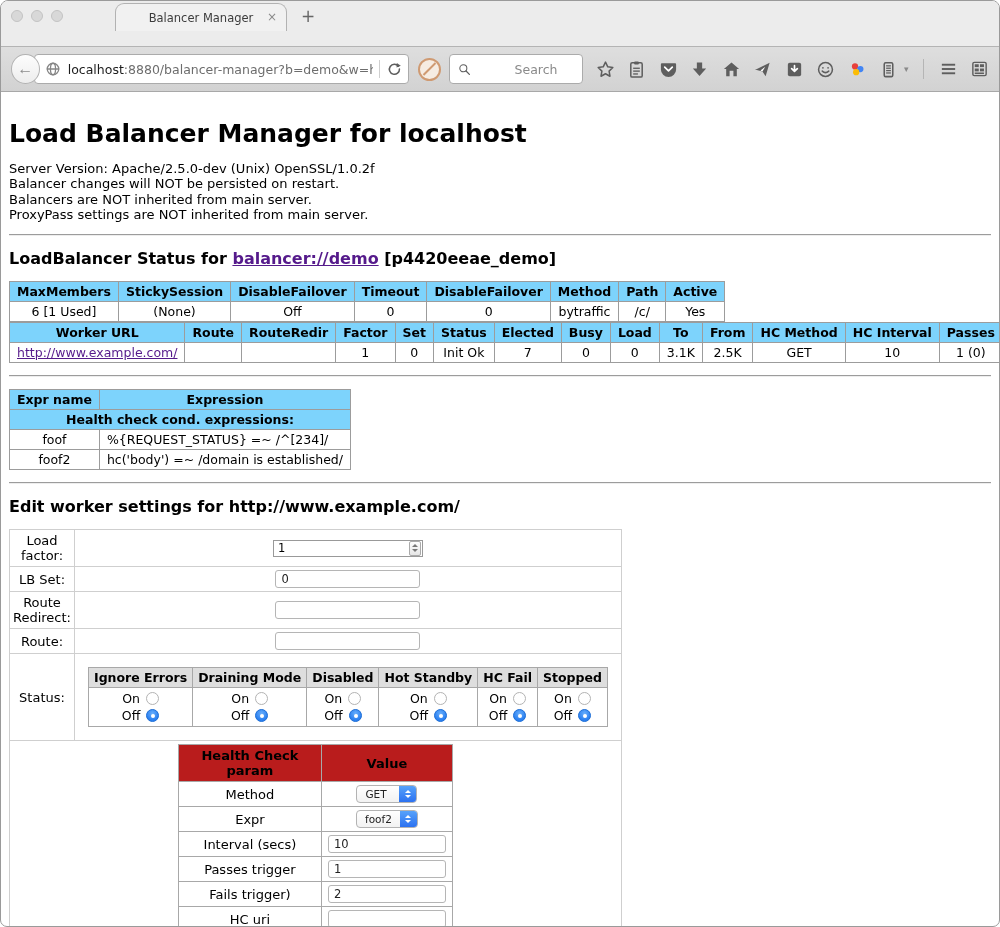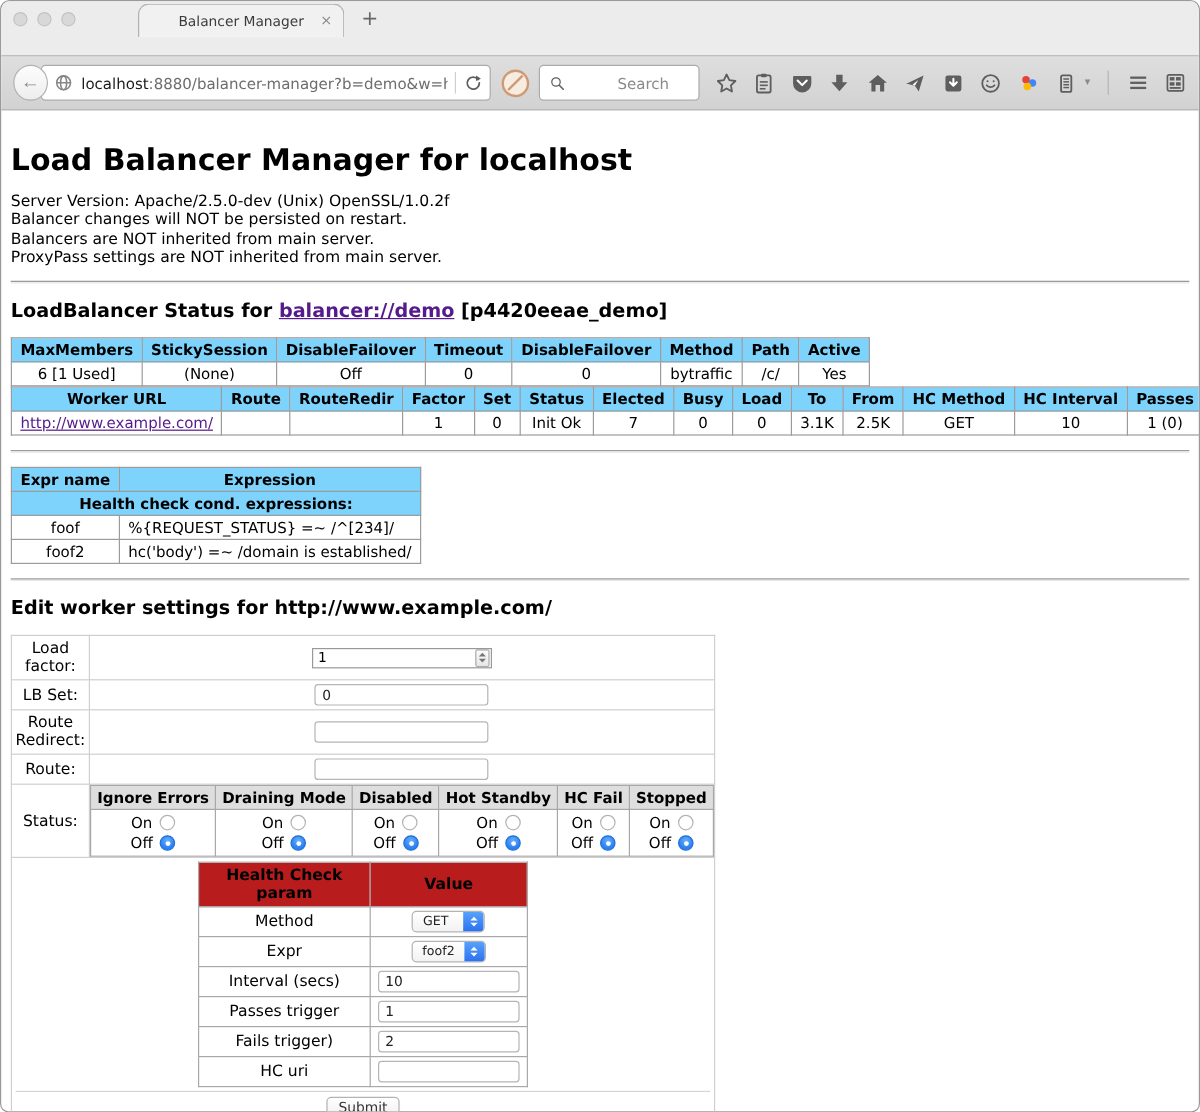--- a/index.html
+++ b/index.html
@@ -345,21 +345,21 @@
       <tr>
         <td class="flabel">Route Redirect:</td>
         <td class="fval"><input class="txt" type="text" value="" style=""></td>
       </tr>
       <tr>
         <td class="flabel">Route:</td>
         <td class="fval"><input class="txt" type="text" value="" style=""></td>
       </tr>
       <tr>
         <td class="flabel">Status:</td>
-        <td style="padding:0;">
+        <td style="padding:13px;">
           <table class="status-table">
             <tbody>
             <tr>
               <th>Ignore Errors</th>
               <th>Draining Mode</th>
               <th>Disabled</th>
               <th>Hot Standby</th>
               <th>HC Fail</th>
               <th>Stopped</th>
             </tr>

